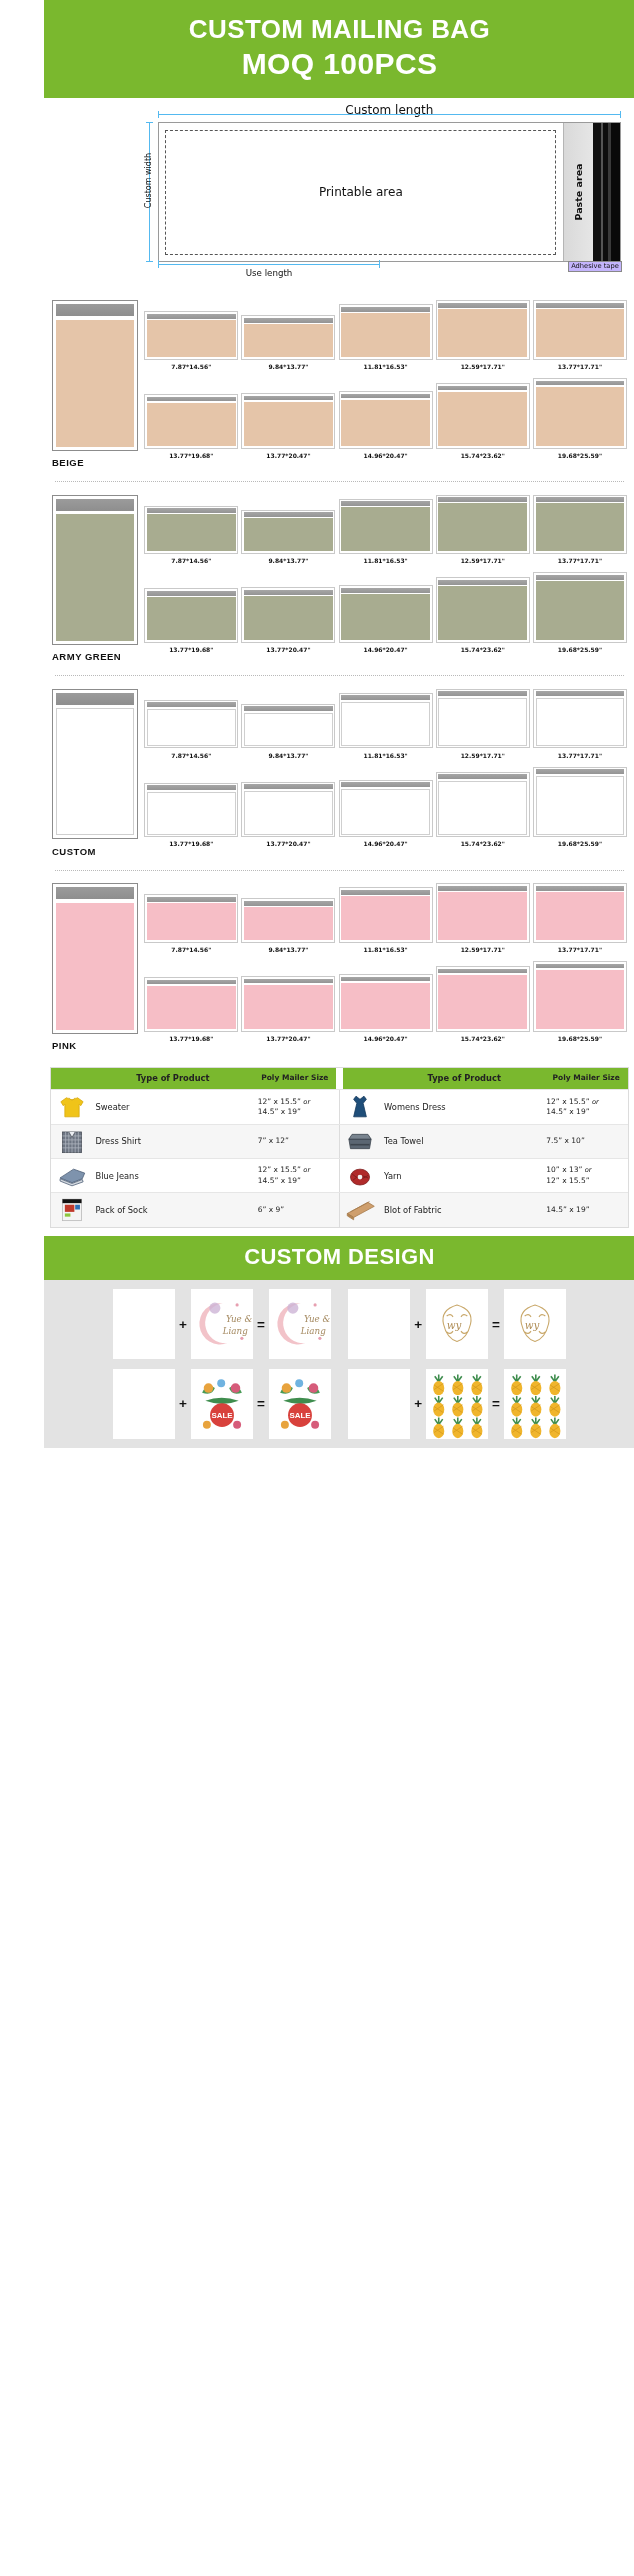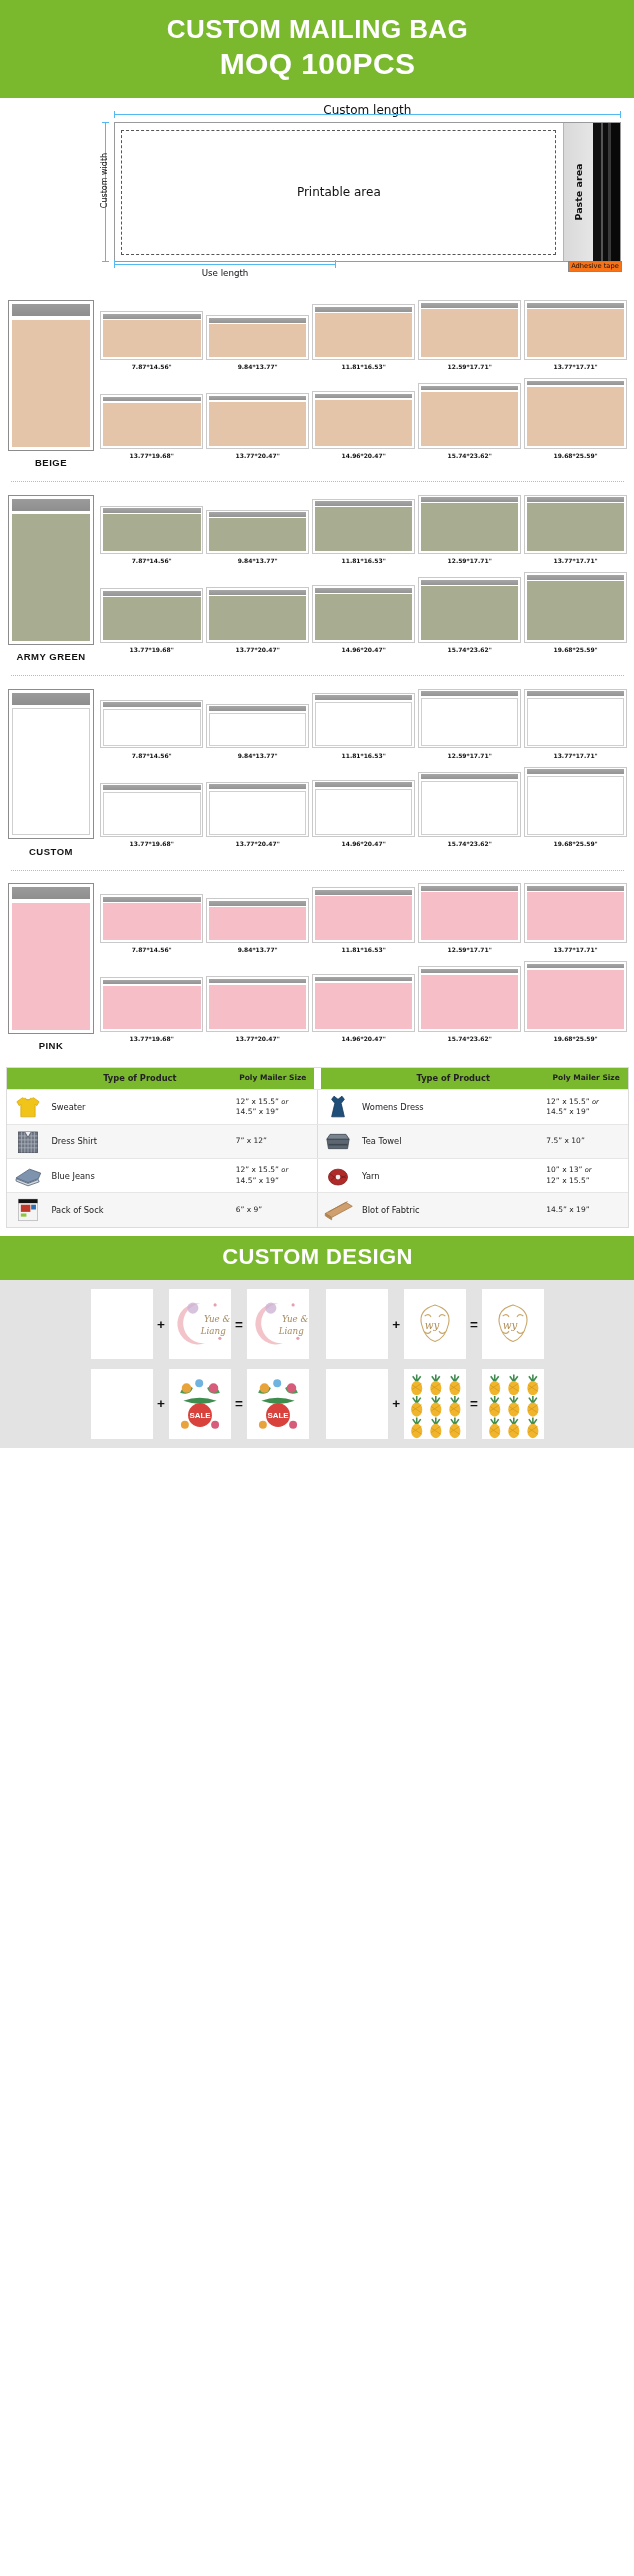--- a/index.html
+++ b/index.html
@@ -1,17 +1,17 @@
 <!DOCTYPE html>
 <html style="font-size:12.7px"><head>
 <meta charset="utf-8">
 <style>
   *{box-sizing:border-box;margin:0;padding:0;}
   body{width:635px;background:#fff;font-family:"Liberation Sans",sans-serif;color:#1a1a1a;}
-  .page{width:635px;position:relative;overflow:hidden;}
+  .page{width:635px;position:relative;overflow:hidden;padding-left:44px;}
 
   
   .banner{background:#7ab82e;text-align:center;color:#fff;font-weight:bold;}
   .banner-top{padding:14.3px 0 16px;}
   .banner-top .l1{font-size:26px;letter-spacing:0.4px;line-height:1.18;}
   .banner-top .l2{font-size:30px;letter-spacing:0.4px;line-height:1.25;}
   .banner-sec{font-size:22px;letter-spacing:0.4px;padding:8.7px 0 9.5px;}
 
   
   .diagram{position:relative;height:189px;background:#fff;}
@@ -52,31 +52,31 @@
   .bigbag .adh{width:27px;background:
       linear-gradient(90deg,#111 0 30%,#555 30% 38%,#0d0d0d 38% 56%,#3a3a3a 56% 66%,#090909 66% 100%);}
 
   .dim-bottom{position:absolute;left:27px;top:162px;width:222px;}
   .dim-bottom .bar{position:absolute;left:0;right:0;top:0;height:0.8px;background:#53b9f0;}
   .dim-bottom .bar:before,.dim-bottom .bar:after{content:"";position:absolute;top:-3.2px;width:0.8px;height:7.1px;background:#53b9f0;}
   .dim-bottom .bar:before{left:0;} .dim-bottom .bar:after{right:0;}
   .dim-bottom .lbl{padding-top:4px;font-size:8.7px;text-align:center;color:#111;font-family:"DejaVu Sans",sans-serif;}
 
   .adh-cap{position:absolute;right:8px;top:159px;font-size:6.7px;border:0.8px solid #888;padding:0.8px 2.4px;
-      background:#f97316;color:#111;font-family:"DejaVu Sans",sans-serif;}
+      background:#c4b5fd;color:#111;font-family:"DejaVu Sans",sans-serif;}
 
   
   .colorblock{position:relative;padding:12.7px 8px 4.8px;}
   .cb-inner{display:flex;gap:6.3px;}
   .cb-left{width:86px;flex:0 0 86px;}
   .bigcard{border:0.8px solid #8c8c8c;padding:3.2px;background:#fff;}
   .bigcard .strip{height:12px;background:linear-gradient(180deg,#9b9b9b,#8e8e8e);}
   .bigcard .gap{height:3.2px;background:#fff;}
   .bigcard .face{height:127px;}
-  .cb-name{text-align:center;font-weight:bold;font-size:9.5px;letter-spacing:0.5px;margin-top:6.3px;color:#111;}
+  .cb-name{text-align:left;font-weight:bold;font-size:9.5px;letter-spacing:0.5px;margin-top:6.3px;color:#111;}
   .cb-right{flex:1;}
   .srow{display:flex;align-items:flex-end;justify-content:space-between;gap:3.2px;}
   .srow + .srow{margin-top:8px;}
   .scell{display:flex;flex-direction:column;align-items:center;flex:1;}
   .sbag{width:100%;border:0.8px solid #c9c9c9;background:#fff;padding:1.6px;}
   .sbag .sstrip{height:4.8px;background:linear-gradient(180deg,#a6a6a6,#949494);}
   .sbag .sgap{height:1.6px;background:#fff;}
   .sbag .sface{width:100%;}
   .slabel{font-size:6px;font-weight:bold;margin-top:3.2px;color:#111;white-space:nowrap;
       font-family:"DejaVu Sans",sans-serif;}

